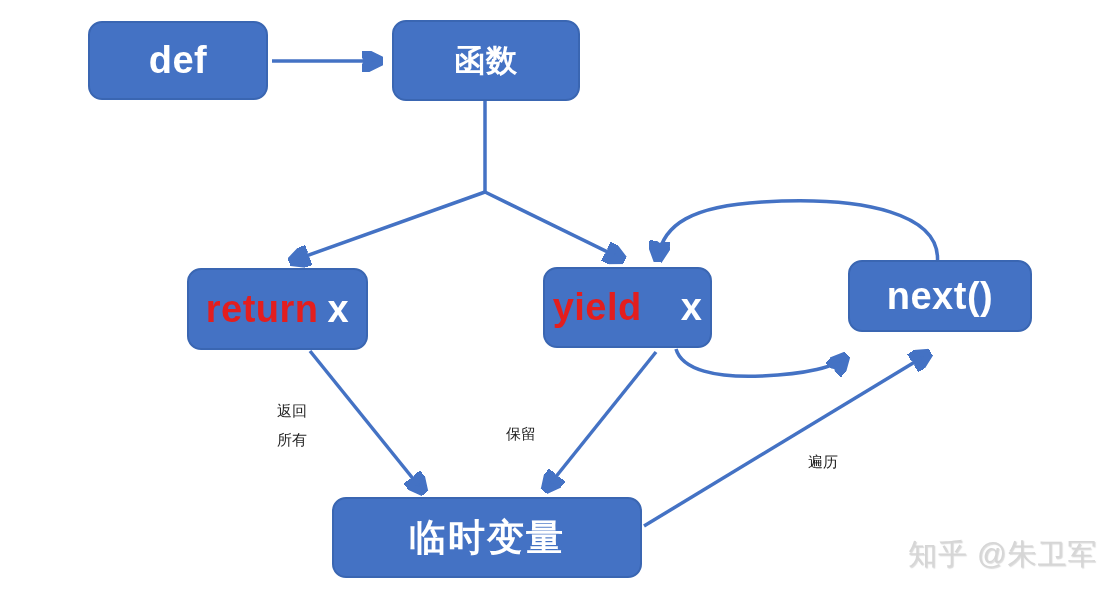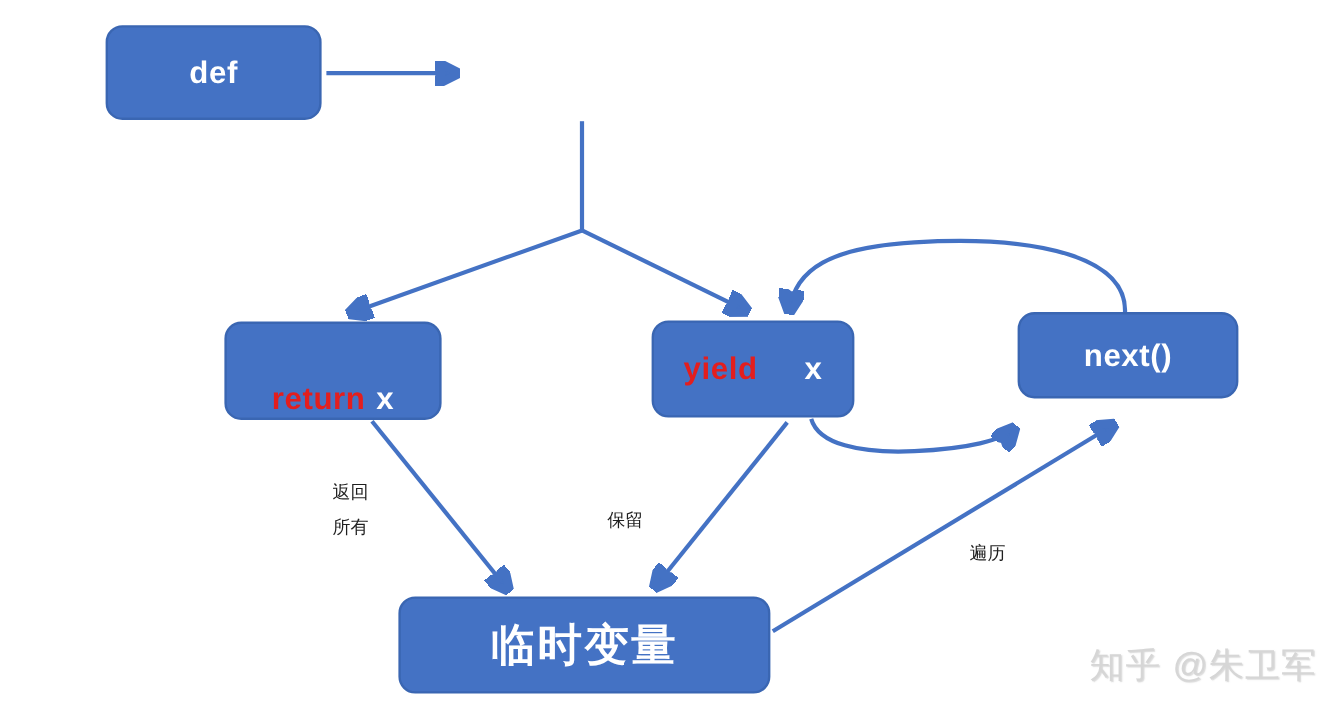--- a/index.html
+++ b/index.html
@@ -24,28 +24,28 @@
   .edges path{fill:none;stroke:var(--arrow);stroke-width:3.5;}
   .node{
     position:absolute;
     background:var(--node-fill);
     border:2px solid var(--node-border);
     border-radius:14px;
     box-sizing:border-box;
     display:flex;align-items:center;justify-content:center;
     color:var(--node-text);
     font-weight:bold;
-    font-size:26px;
+    font-size:38px;
     letter-spacing:0.5px;
   }
   .node .kw{color:var(--keyword-red);}
   .node .suffix{margin-left:9px;color:var(--node-text);}
   .node-def       {left:88px;  top:21px;  width:180px; height:79px;}
   .node-function  {left:392px; top:20px;  width:188px; height:81px; font-size:31px;}
-  .node-return    {left:187px; top:268px; width:181px; height:82px;align-items:flex-end;}
+  .node-return    {left:187px; top:268px; width:181px; height:82px;}
   .node-yield     {left:543px; top:267px; width:169px; height:81px;gap:30px;}
   .node-next      {left:848px; top:260px; width:184px; height:72px;}
   .node-tempvar   {left:332px; top:497px; width:310px; height:81px; font-size:37px; letter-spacing:2px;justify-content:center;}
   .edge-label{
     position:absolute;
     color:var(--label-text);
     font-size:15px;
     line-height:29px;
     white-space:pre-line;
   }
@@ -82,20 +82,23 @@
     <path d="M 676 349 C 682 370 716 378 762 376 C 806 374 836 367 845 357" marker-end="url(#arrow)"></path>
     <path d="M 310 351 L 423 491" marker-end="url(#arrow)"></path>
     <path d="M 656 352 L 546 489" marker-end="url(#arrow)"></path>
     <path d="M 644 526 L 928 354" marker-end="url(#arrow)"></path>
   </svg>
 
   <div class="node node-def">
     <span>def</span>
   </div>
 
+  <div class="node node-function">
+    <span>函数</span>
+  </div>
 
   <div class="node node-return">
     <span class="kw">return</span>
     <span class="suffix">x</span>
   </div>
 
   <div class="node node-yield">
     <span class="kw">yield</span>
     <span class="suffix">x</span>
   </div>

